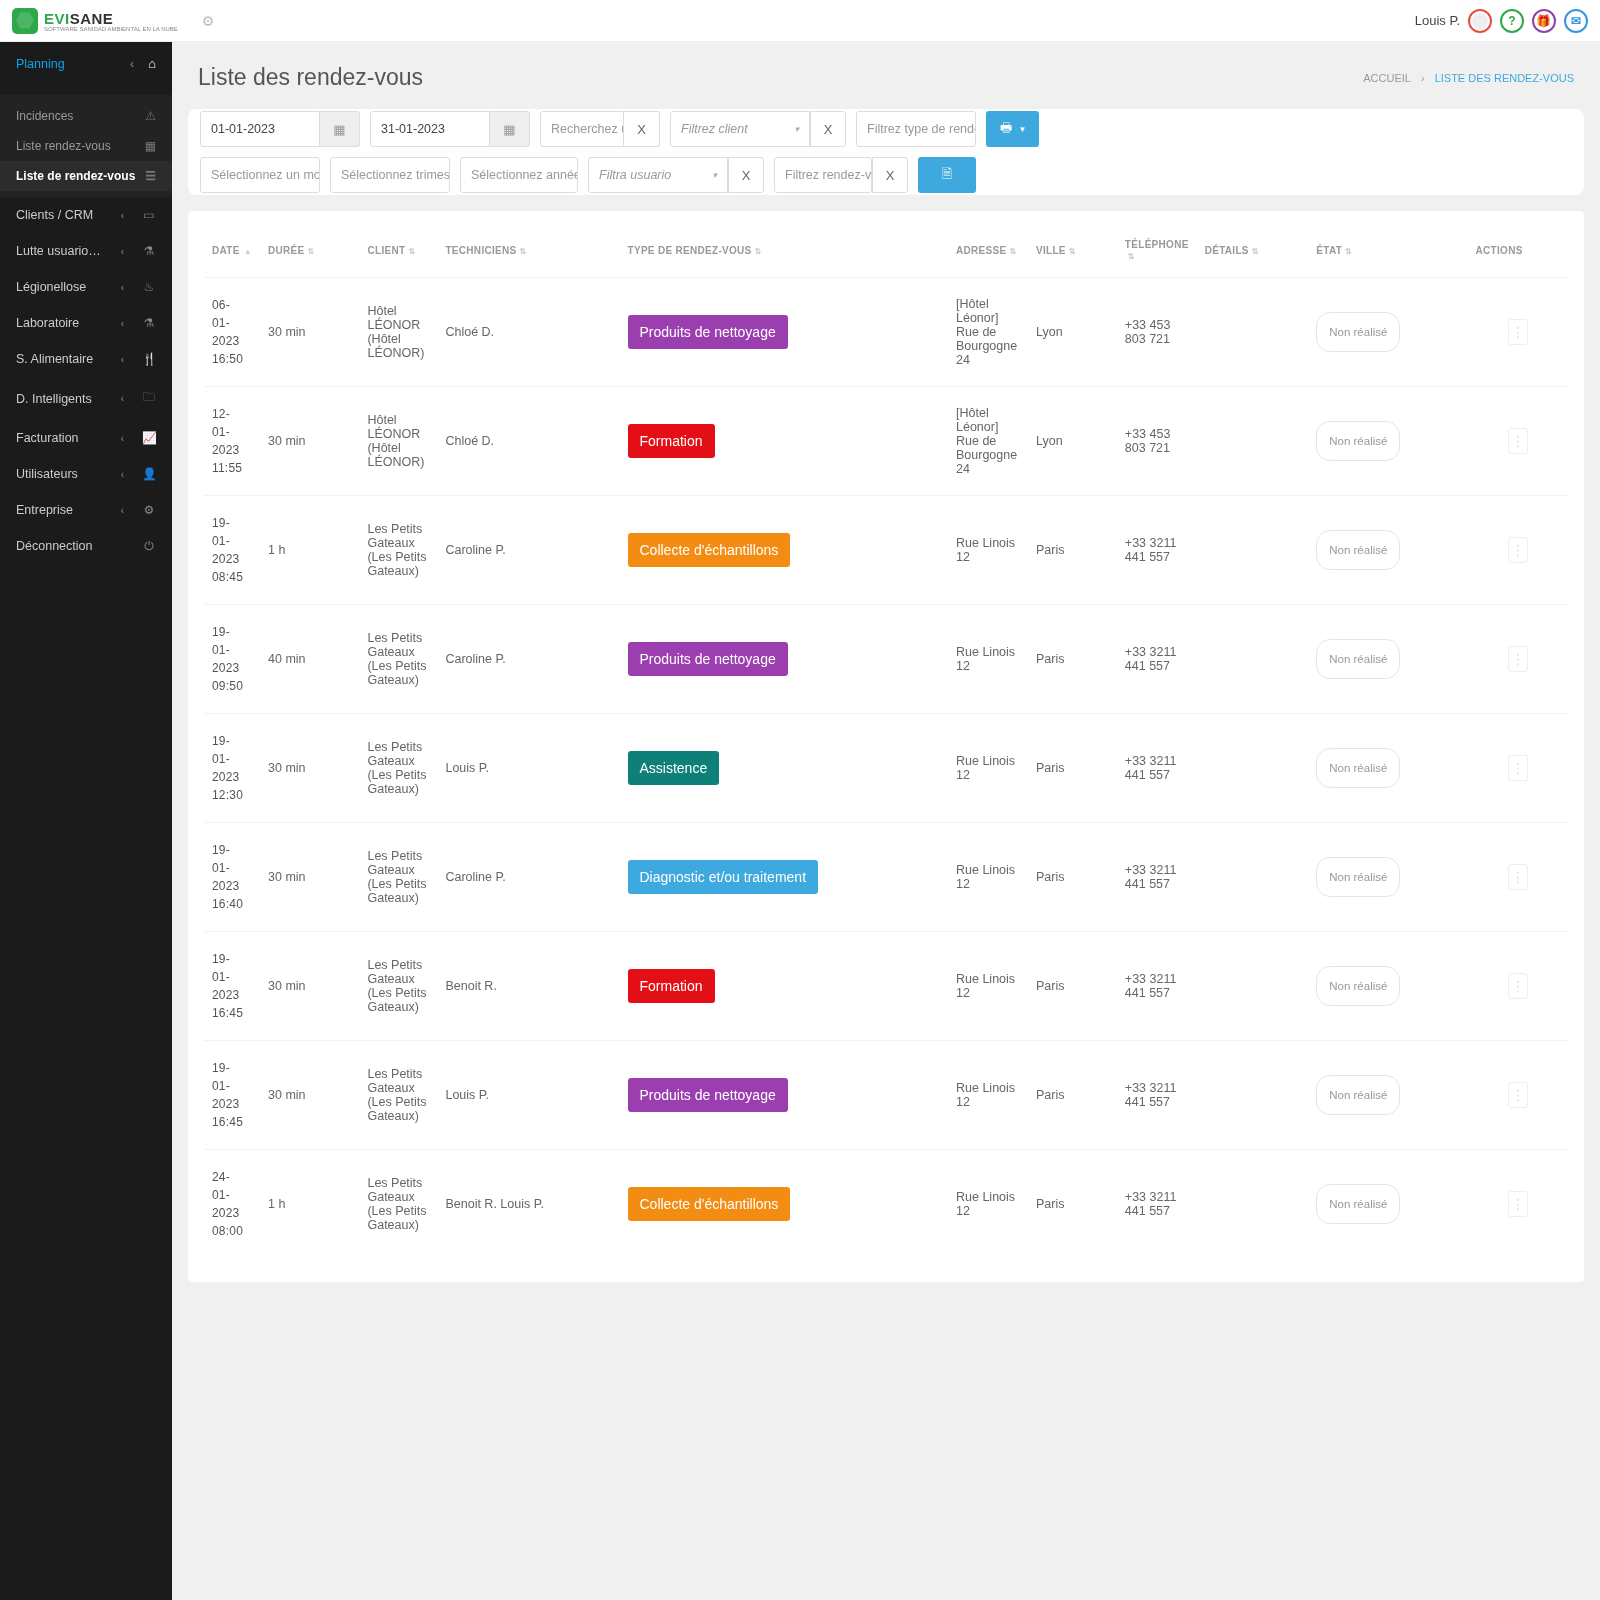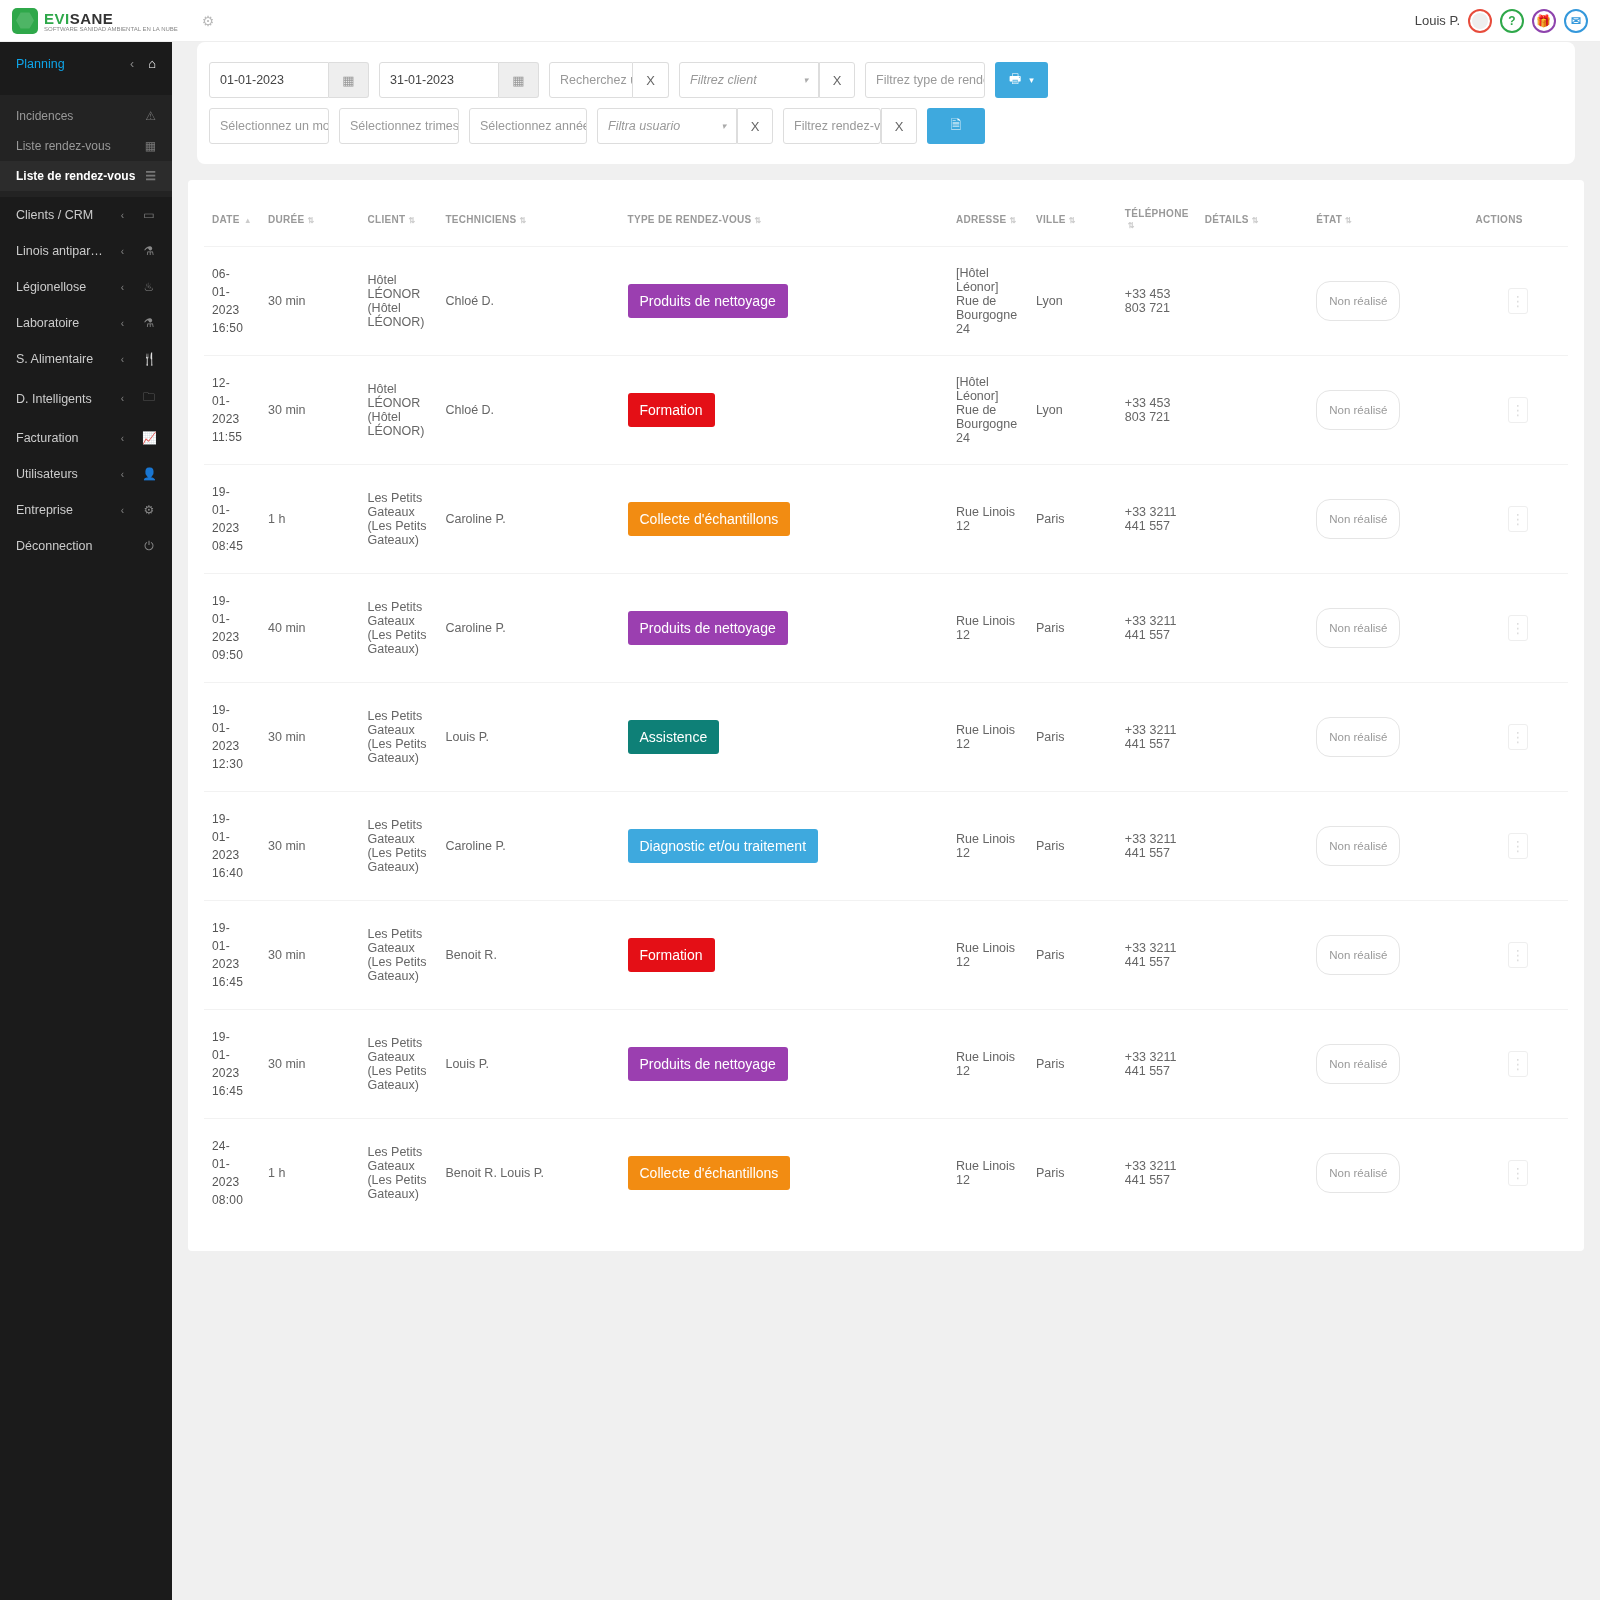--- a/index.html
+++ b/index.html
@@ -38,21 +38,21 @@
   .side-item .chev { margin-left:auto; color:#888; margin-right:18px; font-size:10px;}
   .side-item .ico { color:#888; font-size:12px; width:14px; text-align:center;}
   
   
   .content { flex:1; background:#f0f0f0; }
   .content-head { display:flex; align-items:center; padding: 22px 26px 18px 26px; }
   .page-title { font-size: 23px; font-weight:400; color:#555; }
   .crumbs { margin-left:auto; font-size:11px; color:#999; display:flex; gap:10px; align-items:center;}
   .crumbs .active { color:#3ea9de; }
   
-  .filterbox { background:#fff; margin: 0 25px; border-radius:8px; padding: 20px 12px; display:flex; flex-direction:column; gap:10px;}
+  .filterbox { background:#fff; margin: 0 16px; border-radius:8px; padding: 2px 12px; display:flex; flex-direction:column; gap:10px;}
   .filter-row { display:flex; gap:10px; align-items:center; }
   .inp, .sel { height:36px; border:1px solid #ddd; border-radius:3px; padding:0 10px; font-size:12.5px; color:#999; background:#fff; display:flex; align-items:center; }
   .inp.date { width:120px; color:#444;}
   .date-wrap { display:flex;}
   .date-ico { width:40px; height:36px; background:#eee; border:1px solid #ddd; border-left:none; border-radius:0 3px 3px 0; display:flex; align-items:center; justify-content:center; color:#999;}
   .inp.date { border-radius:3px 0 0 3px;}
   .search-wrap { display:flex; width:120px;}
   .search-wrap .inp { flex:1; border-radius:3px 0 0 3px;}
   .xbtn { width:36px; height:36px; border:1px solid #ddd; border-left:none; display:flex; align-items:center; justify-content:center; border-radius:0 3px 3px 0; background:#fff; color:#666; font-size:13px;}
   .filter-sel-wrap { display:flex; }
@@ -119,21 +119,21 @@
         <span class="ico">☰</span>
       </div>
     </div>
     <div id="side-main">
         <div class="side-item">
           <span>Clients / CRM</span>
           <span class="chev">‹</span>
           <span class="ico">▭</span>
         </div>
         <div class="side-item">
-          <span>Linois antipar…</span>
+          <span>Lutte usuario…</span>
           <span class="chev">‹</span>
           <span class="ico">⚗</span>
         </div>
         <div class="side-item">
           <span>Légionellose</span>
           <span class="chev">‹</span>
           <span class="ico">♨</span>
         </div>
         <div class="side-item">
           <span>Laboratoire</span>
@@ -167,20 +167,28 @@
         </div>
         <div class="side-item">
           <span>Déconnection</span>
           <span class="chev"></span>
           <span class="ico">⏻</span>
         </div>
       </div>
   </div>
 
   <div class="content">
+    <div class="content-head">
+      <div class="page-title">Liste des rendez-vous</div>
+      <div class="crumbs">
+        <span>ACCUEIL</span>
+        <span>›</span>
+        <span class="active">LISTE DES RENDEZ-VOUS</span>
+      </div>
+    </div>
 
     <div class="filterbox">
       <div class="filter-row">
         <div class="date-wrap">
           <div class="inp date">01-01-2023</div>
           <div class="date-ico">▦</div>
         </div>
         <div class="date-wrap">
           <div class="inp date">31-01-2023</div>
           <div class="date-ico">▦</div>

